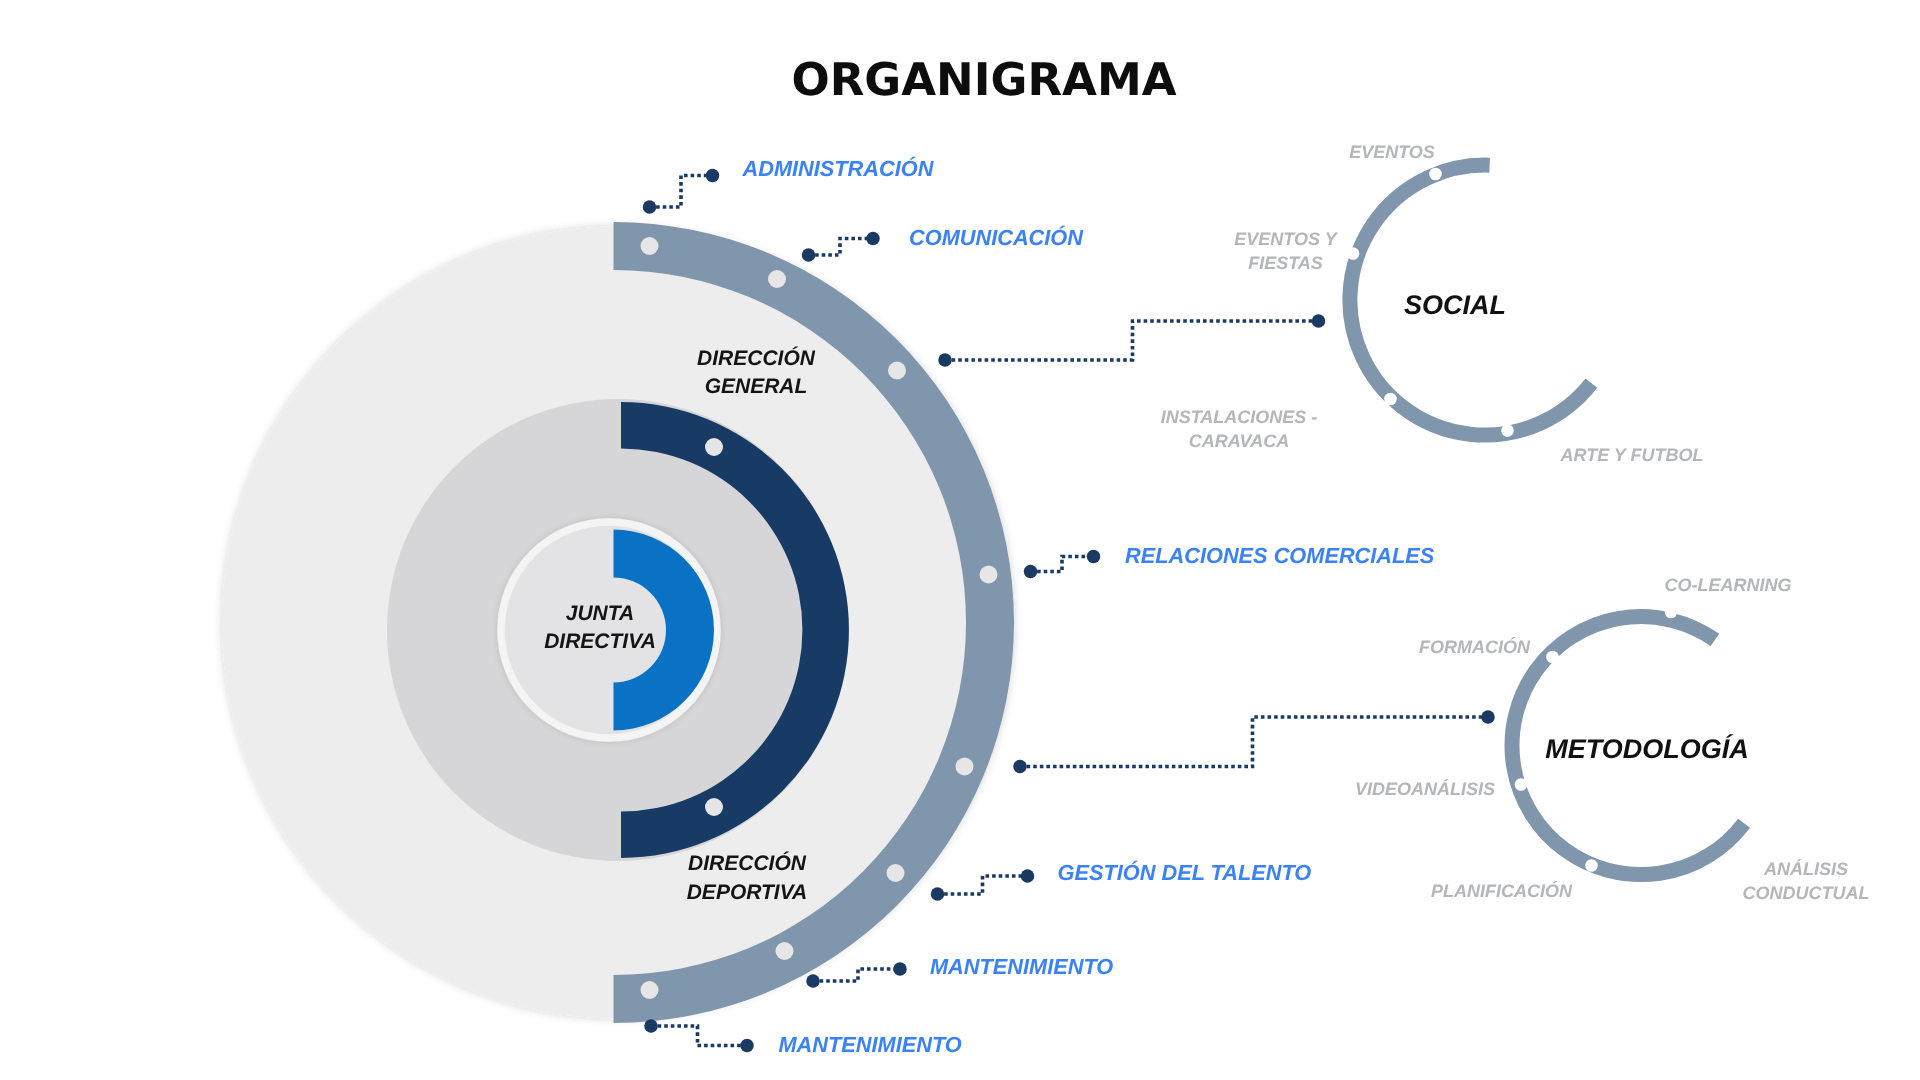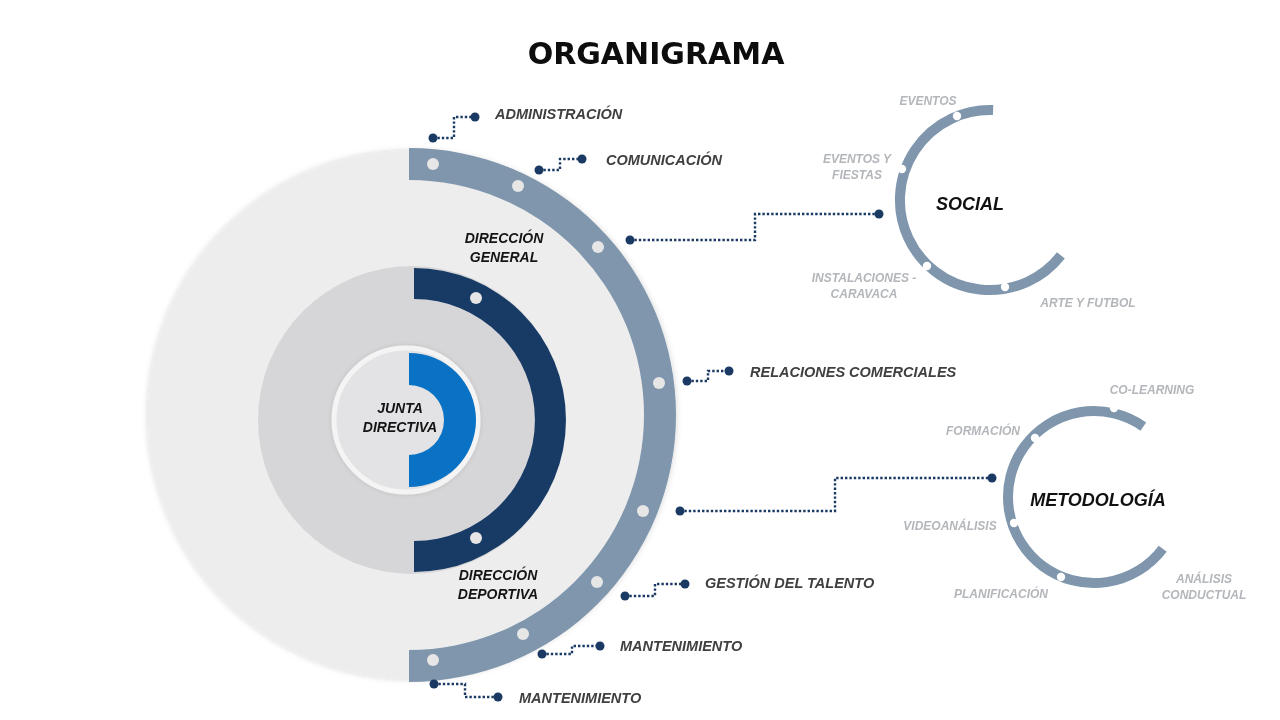--- a/index.html
+++ b/index.html
@@ -1,20 +1,20 @@
 <!DOCTYPE html>
 <html><head>
 <meta charset="utf-8">
 <style>
   html, body { margin: 0; padding: 0; background: #ffffff; }
   body { width: 1280px; height: 720px; position: relative; overflow: hidden; font-family: "Liberation Sans", "DejaVu Sans", sans-serif; }
   #stage { position: absolute; left: 0; top: 0; width: 1280px; height: 720px; margin-left: 32px; }
   .title { position: absolute; left: 0; width: 1248px; top: 36px; text-align: center; font-family: "DejaVu Sans", sans-serif; font-weight: bold; font-size: 30px; color: #0d0d0d; letter-spacing: 0px; }
   .lbl { position: absolute; font-weight: bold; font-style: italic; white-space: nowrap; line-height: 19px; }
-  .dept { font-size: 14.5px; color: #404040; transform: translateY(-50%); }
+  .dept { font-size: 14.5px; color: #3b82f6; transform: translateY(-50%); }
   .core { font-size: 14px; color: #141414; text-align: center; transform: translate(-50%, -50%); }
   .sub { font-size: 12px; color: #b3b6ba; text-align: center; transform: translate(-50%, -50%); line-height: 16px; }
   .hub { font-size: 18px; color: #111111; transform: translate(-50%, -50%); }
 </style>
 </head>
 <body>
 
 <div id="stage">
   <svg id="svg" width="1280" height="720" viewBox="0 0 1280 720">
     <defs>
@@ -97,21 +97,21 @@
   <div class="lbl dept" style="left:574px;top:160px;">COMUNICACIÓN</div>
   <div class="lbl dept" style="left:718px;top:372px;">RELACIONES COMERCIALES</div>
   <div class="lbl dept" style="left:673px;top:583px;">GESTIÓN DEL TALENTO</div>
   <div class="lbl dept" style="left:588px;top:646px;">MANTENIMIENTO</div>
   <div class="lbl dept" style="left:487px;top:698px;">MANTENIMIENTO</div>
 
   <div class="lbl hub" style="left:938px;top:204px;">SOCIAL</div>
   <div class="lbl sub" style="left:896px;top:101px;white-space:pre;">EVENTOS</div>
   <div class="lbl sub" style="left:825px;top:167px;white-space:pre;">EVENTOS Y
 FIESTAS</div>
-  <div class="lbl sub" style="left:832px;top:286px;white-space:pre;">INSTALACIONES -
+  <div class="lbl sub" style="left:794px;top:286px;white-space:pre;">INSTALACIONES -
 CARAVACA</div>
   <div class="lbl sub" style="left:1056px;top:303px;white-space:pre;">ARTE Y FUTBOL</div>
 
   <div class="lbl hub" style="left:1066px;top:500px;">METODOLOGÍA</div>
   <div class="lbl sub" style="left:1120px;top:390px;white-space:pre;">CO-LEARNING</div>
   <div class="lbl sub" style="left:951px;top:431px;white-space:pre;">FORMACIÓN</div>
   <div class="lbl sub" style="left:918px;top:526px;white-space:pre;">VIDEOANÁLISIS</div>
   <div class="lbl sub" style="left:969px;top:594px;white-space:pre;">PLANIFICACIÓN</div>
   <div class="lbl sub" style="left:1172px;top:587px;white-space:pre;">ANÁLISIS
 CONDUCTUAL</div>

